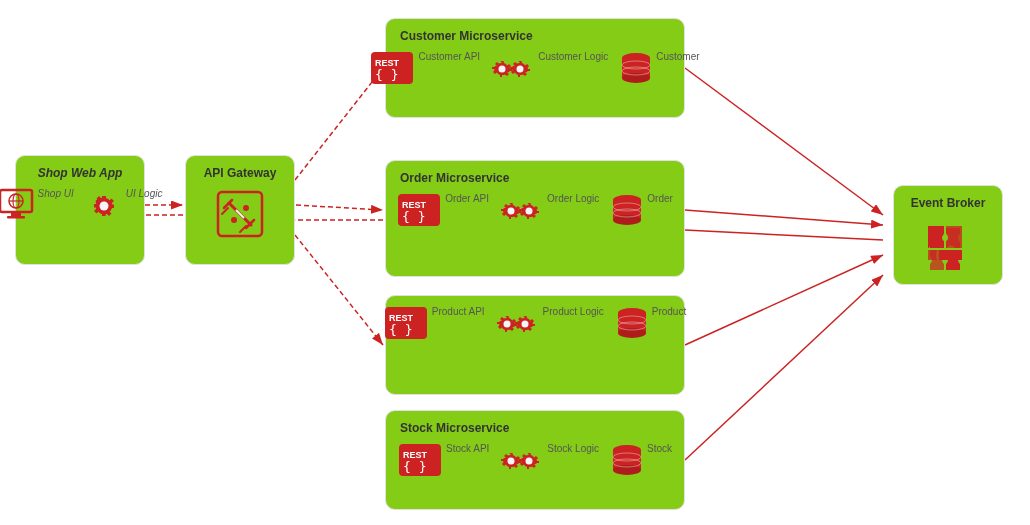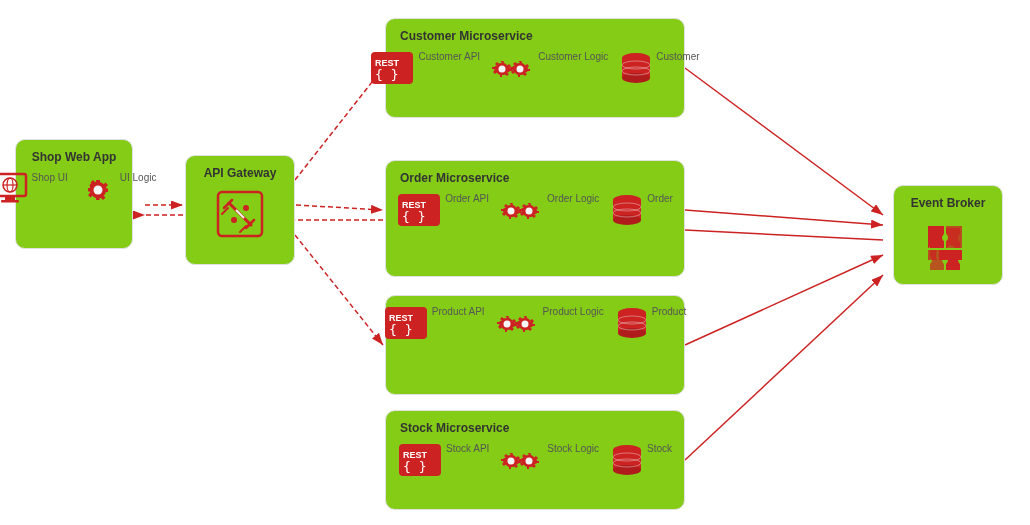--- a/index.html
+++ b/index.html
@@ -52,23 +52,24 @@
     .icon-label {
       font-size: 10px;
       color: #555;
       text-align: center;
       white-space: nowrap;
     }
 
     
     #shop-web-app {
       left: 15px;
-      top: 139px;
-      width: 118px;
+      top: 155px;
+      width: 130px;
       height: 110px;
+      font-style: italic;
     }
 
     
     #api-gateway {
       left: 185px;
       top: 155px;
       width: 110px;
       height: 110px;
     }
 

